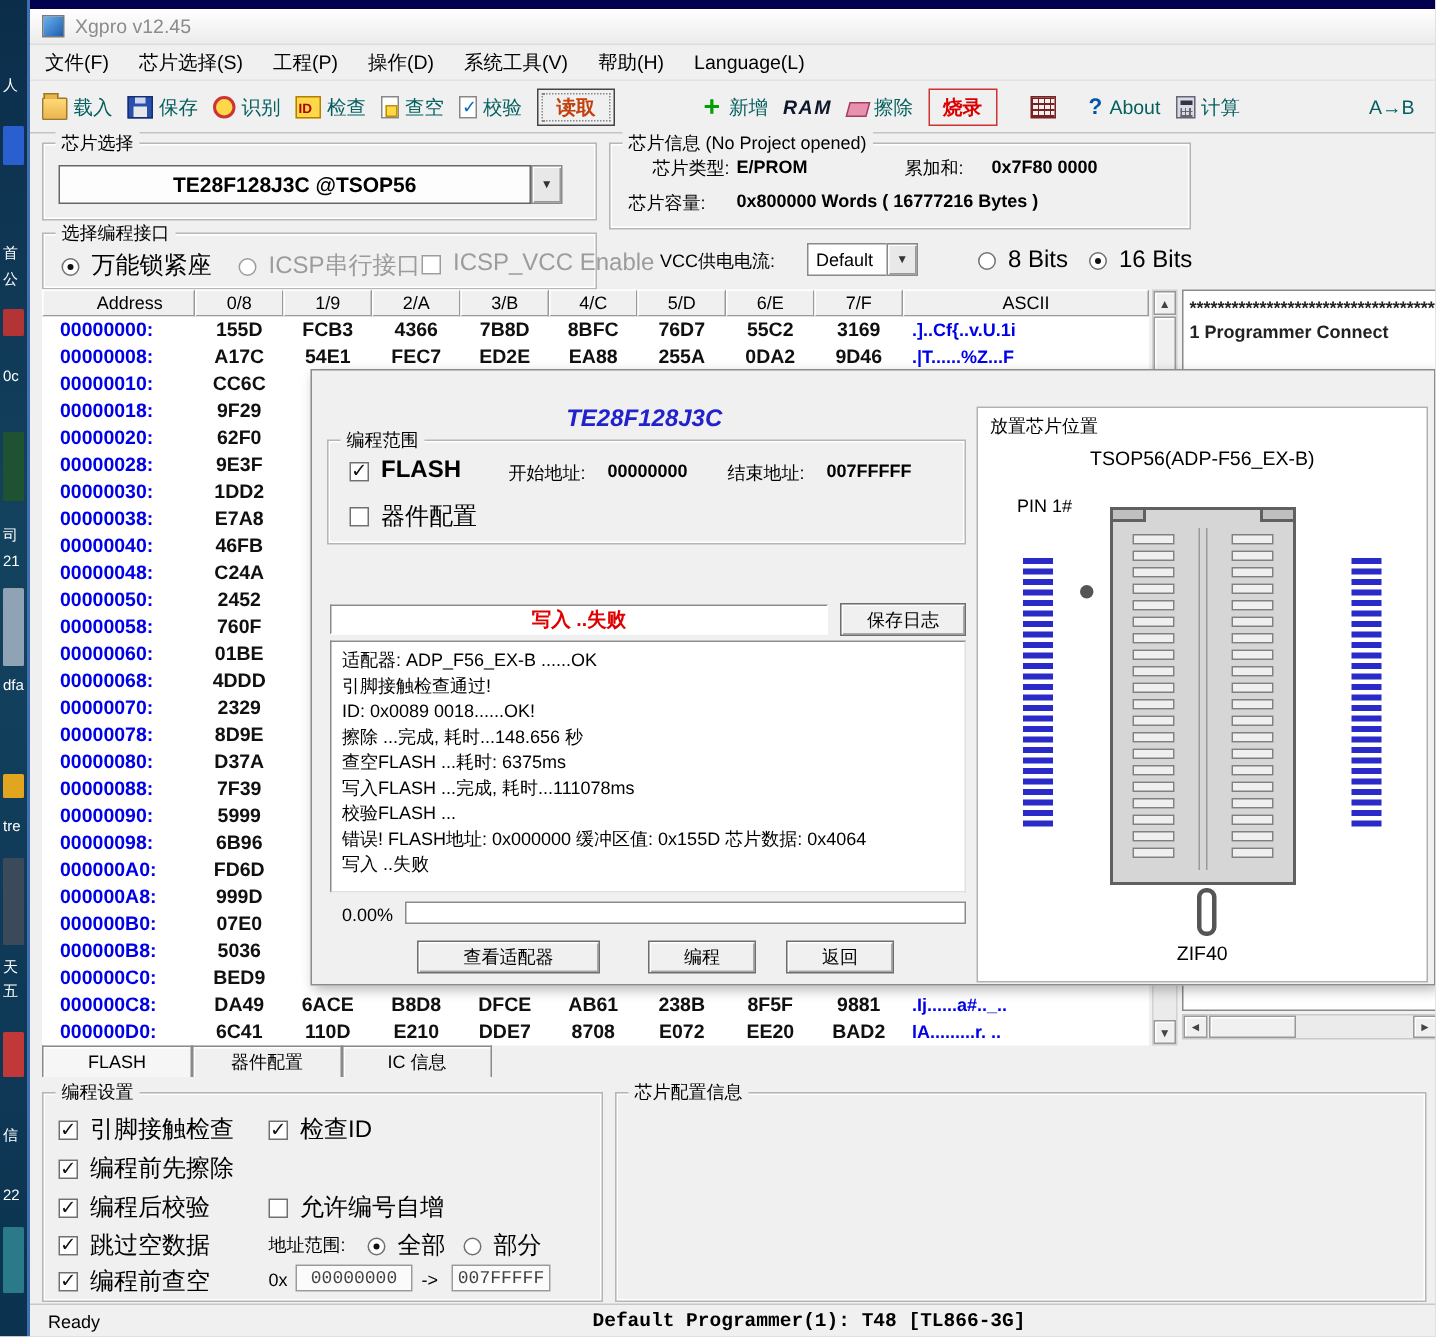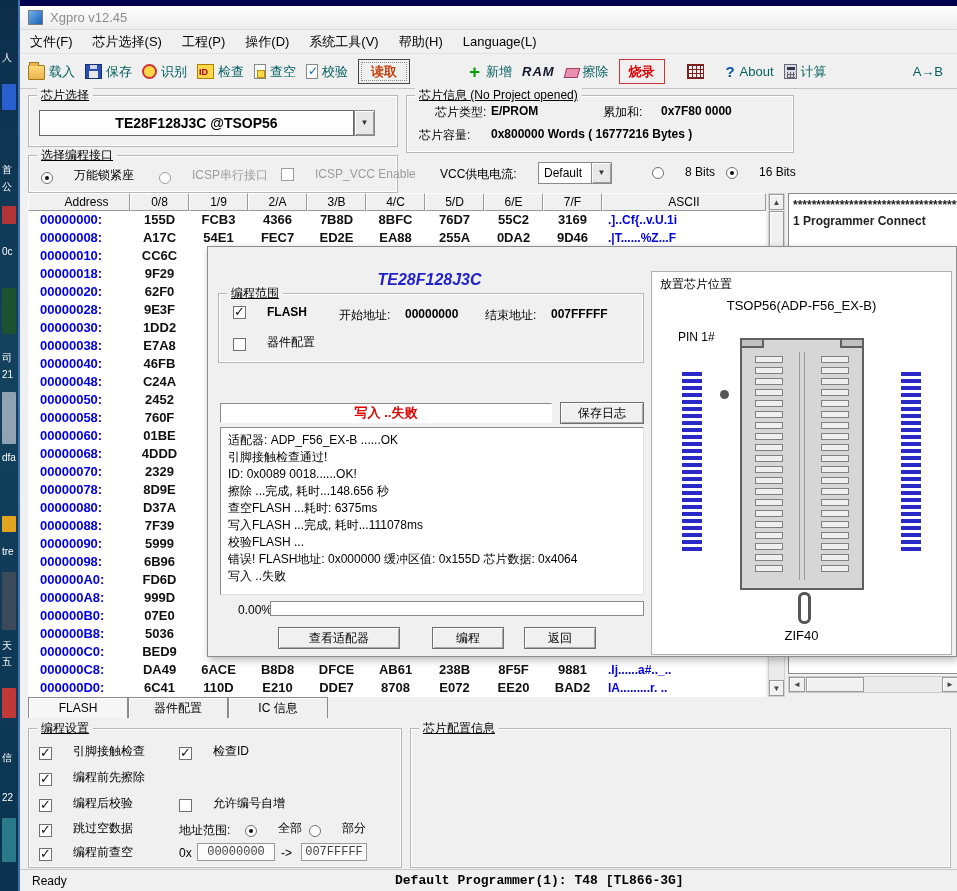--- a/index.html
+++ b/index.html
@@ -46,37 +46,37 @@
   .icon-grid{width:17px;height:15px;border:1px solid #7a2020;background-image:repeating-linear-gradient(90deg,#7a2020 0 1px,transparent 1px 4px),repeating-linear-gradient(0deg,#7a2020 0 1px,transparent 1px 4px);}
   .icon-question{width:10px;}
   .icon-question::after{content:"?";position:absolute;left:0;top:-1px;color:#0055aa;font-weight:bold;font-size:15px;}
   .icon-calculator{background:#d8dce8;border:1px solid #666677;width:13px;height:15px;}
   .icon-calculator::before{content:"";position:absolute;left:2px;top:2px;width:8px;height:3px;background:#333344;}
   .icon-calculator::after{content:"";position:absolute;left:2px;top:7px;width:8px;height:6px;background-image:repeating-linear-gradient(90deg,#666 0 1px,transparent 1px 3px),repeating-linear-gradient(0deg,#666 0 1px,transparent 1px 3px);}
   .icon-convert{width:0;}
 
   
   .groupbox{position:absolute;border:1px solid #b6b6b6;box-shadow:1px 1px 0 #ffffff inset,-1px -1px 0 #ffffff inset;}
-  .gb-label{position:absolute;top:-8px;left:8px;background:#f0f0f0;padding:0 4px;font-size:12px;line-height:14px;white-space:nowrap;text-decoration:underline;}
+  .gb-label{position:absolute;top:-8px;left:8px;background:#f0f0f0;padding:0 4px;font-size:12px;line-height:14px;white-space:nowrap;}
   #gb-chipsel{left:8px;top:95px;width:370px;height:52px;}
   #combo-chip{position:absolute;left:10px;top:14px;width:336px;height:26px;display:flex;}
   #combo-chip .combo-text{flex:1;border:1px solid #666;background:#fdfdfd;text-align:center;line-height:24px;font-size:14px;font-weight:bold;white-space:nowrap;overflow:hidden;}
   .combo-btn{width:21px;border:1px solid #8a8a8a;background:#e8e8e8;box-shadow:inset 1px 1px 0 #fff,inset -1px -1px 0 #9a9a9a;text-align:center;font-size:8px;color:#333;display:inline-block;}
   #combo-chip .combo-btn{line-height:24px;}
   #gb-interface{left:8px;top:155px;width:370px;height:38px;}
   #gb-chipinfo{left:386px;top:95px;width:388px;height:58px;}
   .ci{position:absolute;font-size:12px;white-space:nowrap;}
   .ci.v{font-weight:bold;}
   #vcc-row{position:absolute;left:420px;top:162px;width:356px;height:24px;}
   #vcc-row .lbl{position:absolute;left:0;top:4px;font-size:12px;}
   #vcc-combo{position:absolute;left:98px;top:0;width:74px;height:22px;display:flex;}
   #vcc-combo .vcc-text{flex:1;border:1px solid #8a8a8a;border-right:none;background:#fff;font-size:12px;line-height:20px;padding-left:5px;}
   #vcc-combo .combo-btn{line-height:20px;}
 
-  .opt{display:inline-flex;align-items:flex-end;gap:21px;font-size:12px;white-space:nowrap;cursor:default;}
+  .opt{display:inline-flex;align-items:center;gap:8px;font-size:16px;white-space:nowrap;cursor:default;}
   .radio{display:inline-block;width:12px;height:12px;border-radius:50%;background:#fff;border:1px solid #707070;position:relative;flex:none;}
   .radio.sel::after{content:"";position:absolute;left:3px;top:3px;width:4px;height:4px;border-radius:50%;background:#111;}
   .cb{display:inline-block;width:13px;height:13px;background:#fff;border:1px solid #707070;position:relative;flex:none;}
   .cb.on::after{content:"✓";position:absolute;left:0;top:-3px;font-size:13px;font-weight:bold;color:#111;}
   .dis{color:#9c9c9c;}
   .dis .radio,.dis .cb{border-color:#9c9c9c;}
   .abs{position:absolute;}
 
   
   #hex-header{position:absolute;left:8px;top:193px;display:flex;height:18px;}
@@ -110,21 +110,21 @@
   #dlg-chipname{position:absolute;left:0;top:2px;width:443px;text-align:center;color:#2222cc;font-weight:bold;font-style:italic;font-size:16px;}
   #gb-range{left:10px;top:24px;width:426px;height:70px;}
   .rng{position:absolute;font-size:12px;white-space:nowrap;text-align:right;}
   .rng.v{font-weight:bold;}
   #adapter-line{position:absolute;left:0;top:108px;width:443px;text-align:center;color:#2222cc;font-weight:bold;font-style:italic;font-size:14px;}
   #status-box{position:absolute;left:12px;top:134px;width:332px;height:20px;background:#fff;border-top:1px solid #8a8a8a;border-left:1px solid #8a8a8a;border-right:1px solid #fff;border-bottom:1px solid #fff;text-align:center;line-height:18px;color:#e00000;font-weight:bold;font-size:13px;}
   .btn{position:absolute;background:#f0f0f0;border:1px solid #6e6e6e;box-shadow:inset 1px 1px 0 #fff,inset -1px -1px 0 #a8a8a8;text-align:center;font-size:12px;line-height:20px;cursor:default;}
   #save-log-btn{left:352px;top:133px;width:84px;height:22px;}
   #log-box{position:absolute;left:12px;top:158px;width:424px;height:168px;background:#fff;border-top:1px solid #8a8a8a;border-left:1px solid #8a8a8a;border-right:1px solid #e0e0e0;border-bottom:1px solid #e0e0e0;padding:4px 7px;font-size:12px;overflow:hidden;}
   .log-ln{line-height:17px;white-space:nowrap;}
-  #prog-label{position:absolute;left:30px;top:334px;font-size:12px;}
+  #prog-label{position:absolute;left:20px;top:334px;font-size:12px;}
   #prog-bar{position:absolute;left:62px;top:332px;width:374px;height:15px;background:#fff;border:1px solid #8a8a8a;}
   #prog-fill{height:100%;width:0;background:#33aa33;}
   #btn-adapter{left:70px;top:358px;width:122px;height:22px;}
   #btn-program{left:224px;top:358px;width:72px;height:22px;}
   #btn-back{left:316px;top:358px;width:72px;height:22px;}
 
   
   #socket-pane{position:absolute;left:443px;top:2px;width:301px;height:384px;background:#fff;border:1px solid #b0b0b0;}
   #sp-title{position:absolute;left:8px;top:4px;font-size:12px;}
   #sp-adapter{position:absolute;left:0;top:26px;width:100%;text-align:center;font-size:13px;}

